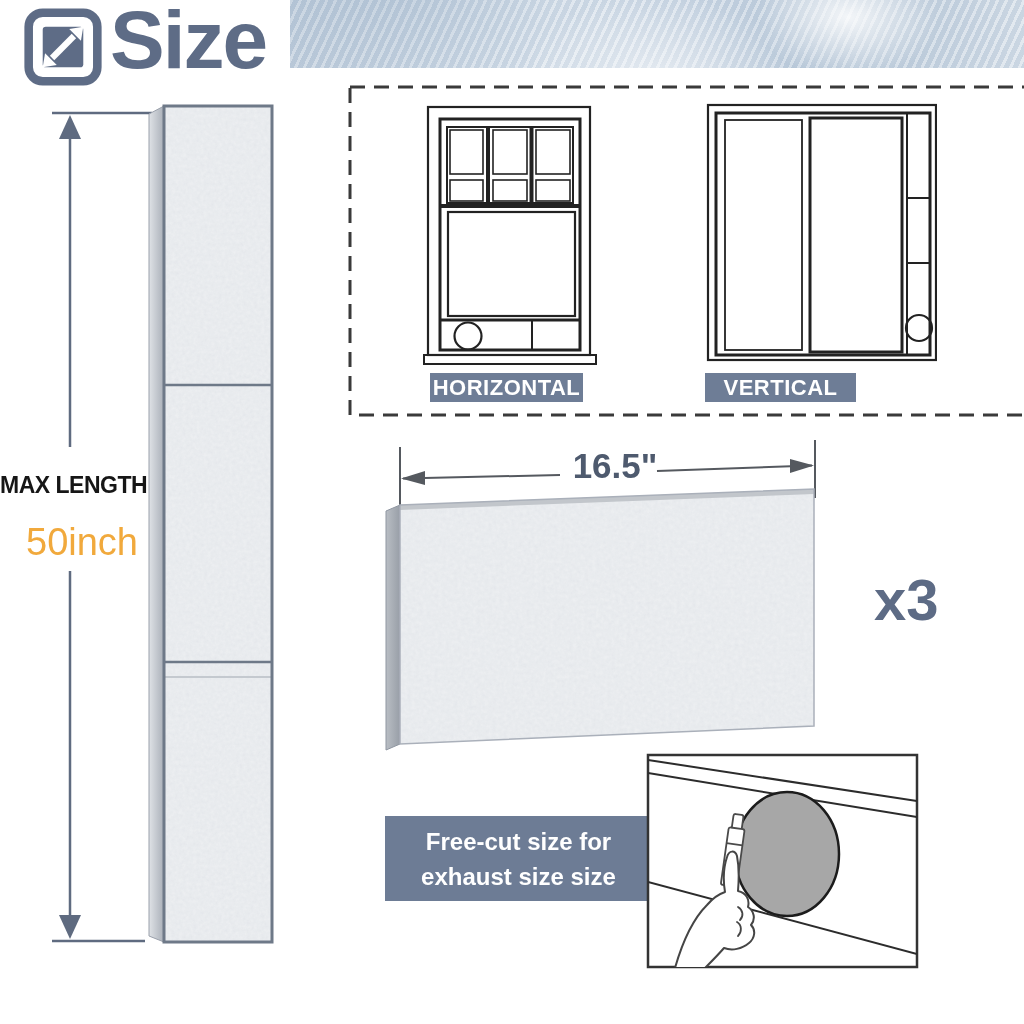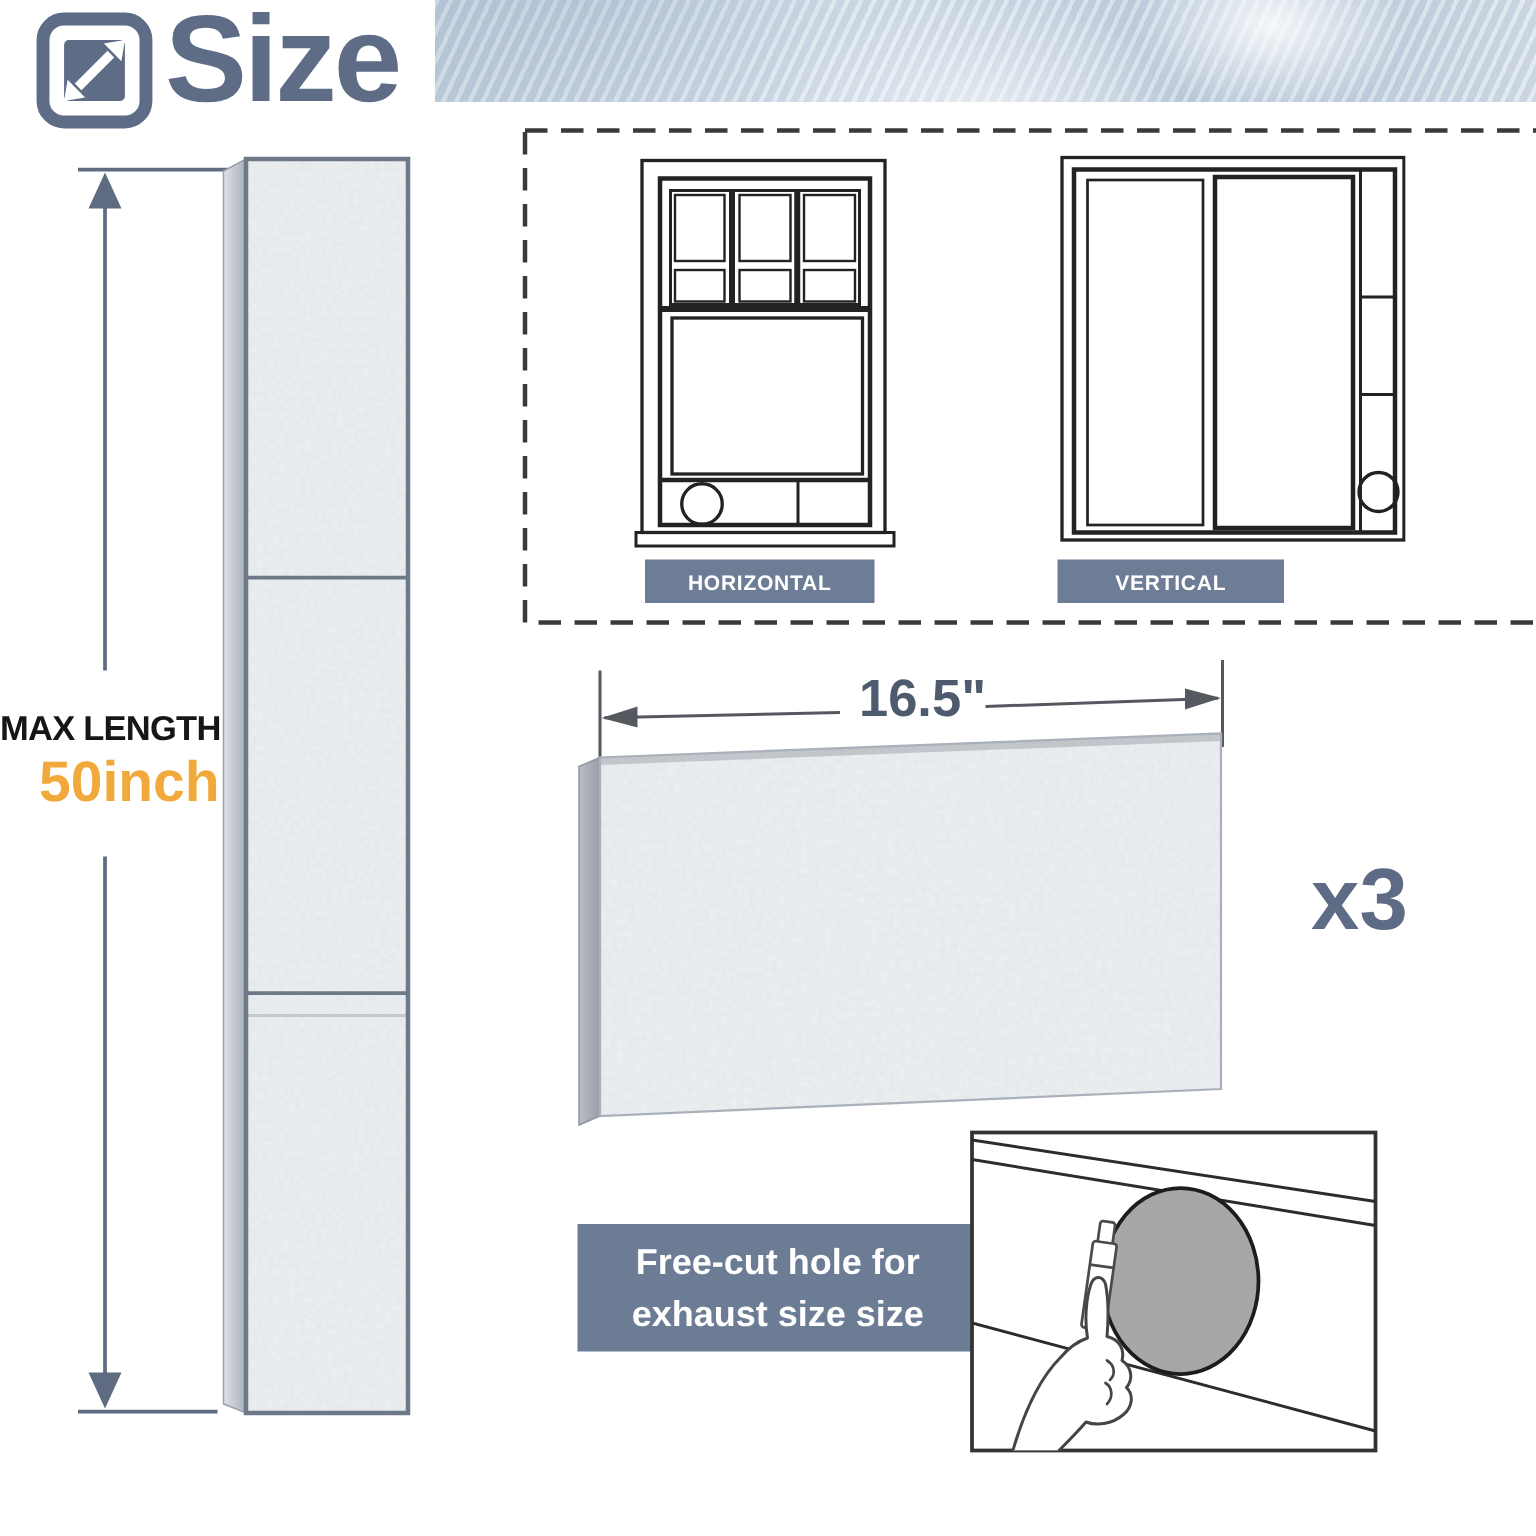--- a/index.html
+++ b/index.html
@@ -11,26 +11,26 @@
   .title{left:110px;top:-4px;font-size:82px;font-weight:bold;color:#5e6c86;letter-spacing:-2px;line-height:88px;}
   .banner{left:290px;top:0;width:734px;height:68px;
     background:
       radial-gradient(130px 90px at 76% 25%, rgba(255,255,255,.85), rgba(255,255,255,0) 70%),
       radial-gradient(230px 140px at 50% 115%, rgba(255,255,255,.55), rgba(255,255,255,0) 60%),
       radial-gradient(300px 200px at 15% -40%, rgba(120,150,180,.25), rgba(255,255,255,0) 70%),
       repeating-linear-gradient(115deg, rgba(255,255,255,.30) 0 3px, rgba(150,172,196,.20) 3px 8px),
       linear-gradient(100deg,#c3d0de 0%, #dbe4ed 35%, #ccd8e5 55%, #b9c9d9 75%, #d8e1ea 100%);}
 
   
-  .type-label{height:29px;background:#6e7d96;color:#ffffff;font-weight:bold;font-size:14px;
+  .type-label{height:29px;background:#6e7d96;color:#ffffff;font-weight:bold;font-size:22px;
     letter-spacing:.5px;display:flex;align-items:center;justify-content:center;}
 
   
   .max-label{left:0;top:472px;width:162px;font-size:23px;font-weight:bold;color:#161616;letter-spacing:-.5px;}
-  .max-value{left:26px;top:501px;font-size:38px;font-weight:bold;color:#f1a93c;}
+  .max-value{left:26px;top:521px;font-size:38px;font-weight:normal;color:#f1a93c;}
   .width-value{left:565px;top:446px;width:100px;text-align:center;font-size:35px;font-weight:bold;color:#4e5a6e;}
   .qty{left:826px;top:566px;font-size:58px;font-weight:bold;color:#5d6b85;margin-left:48px;}
 
   
   .freecut{left:385px;top:816px;width:267px;height:85px;background:#6d7c95;color:#fff;
     font-weight:bold;font-size:24px;line-height:35px;text-align:center;
     display:flex;flex-direction:column;justify-content:center;}
 </style>
 </head>
 <body>
@@ -153,21 +153,21 @@
     </defs>
     <polygon points="5,28 19,22 19,261 5,267" fill="url(#edgeB)" stroke="#8f96a1" stroke-width="1"></polygon>
     <polygon points="19,22 433,6 433,243 19,261" fill="#eef0f2"></polygon>
     <polygon points="19,22 433,6 433,243 19,261" filter="url(#foamB)" opacity="0.5"></polygon>
     <polygon points="19,22 433,6 433,11 19,27" fill="#c2c6cb"></polygon>
     <polygon points="19,22 433,6 433,243 19,261" fill="none" stroke="#aab0ba" stroke-width="1.5"></polygon>
   </svg>
   <div class="abs qty">x3</div>
 
   <div class="abs freecut">
-    <span>Free-cut hole for</span>
+    <span>Free-cut size for</span>
     <span>exhaust size size</span>
   </div>
 
   <svg class="abs" style="left:645px;top:752px" width="276" height="220" viewBox="0 0 276 220">
     <defs>
       <clipPath id="boxClip">
           <rect x="3" y="3" width="269" height="212"></rect>
         </clipPath>
     </defs>
     <rect x="3" y="3" width="269" height="212" fill="#ffffff" stroke="#333333" stroke-width="2.5"></rect>

